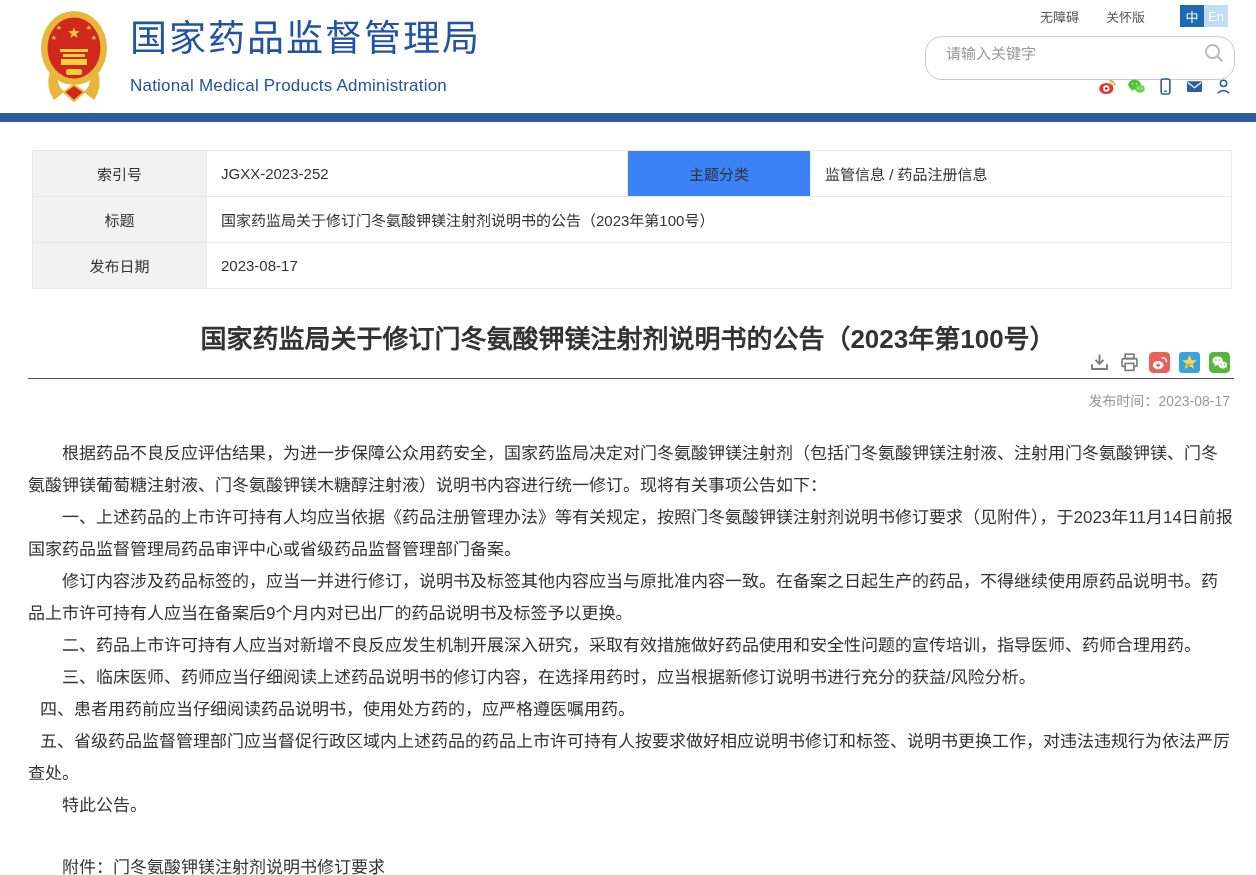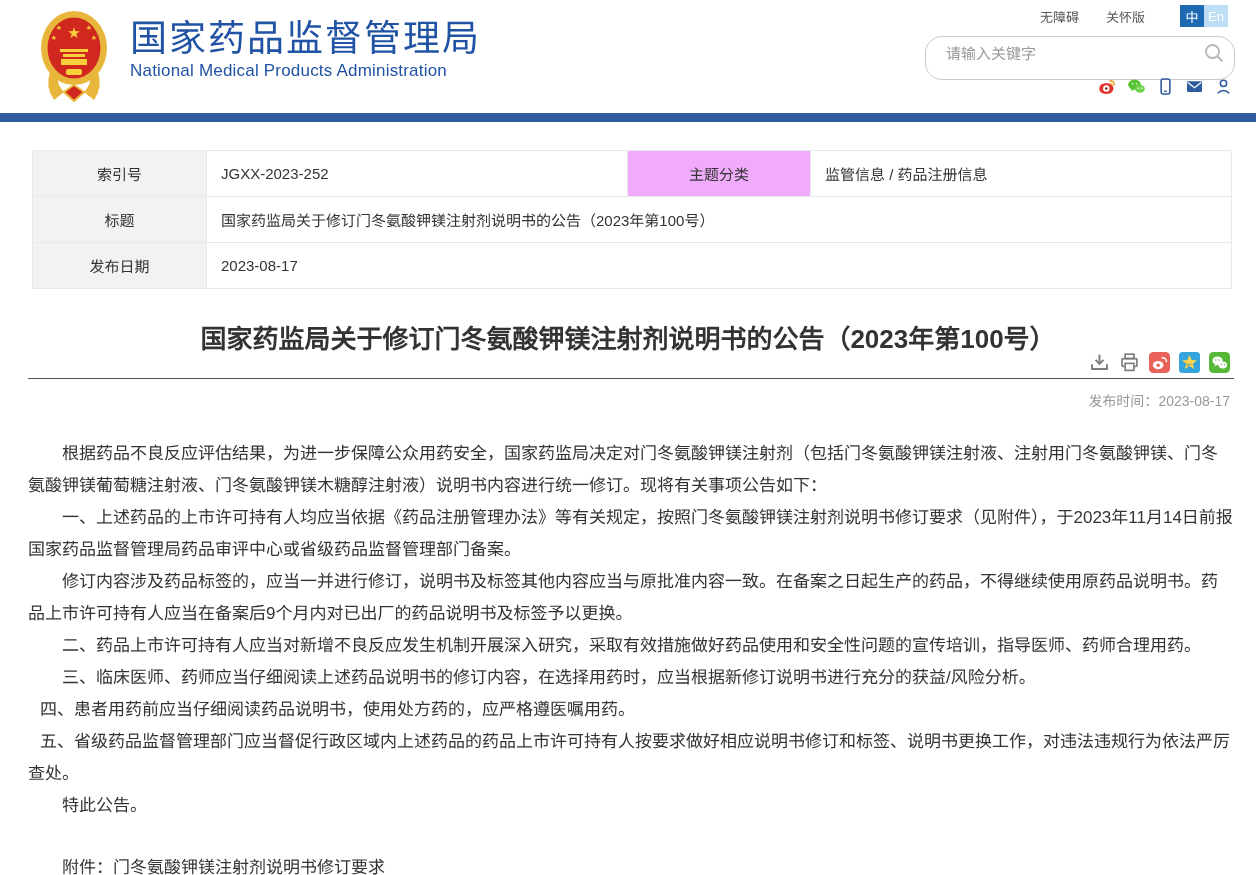--- a/index.html
+++ b/index.html
@@ -5,40 +5,40 @@
   html,body{margin:0;padding:0;}
   body{
     width:1256px;height:875px;position:relative;background:#fff;overflow:hidden;
     font-family:"Liberation Sans","DejaVu Sans",sans-serif;color:#333;
   }
   
   .header{position:absolute;top:0;left:0;width:1256px;height:113px;background:#fff;}
   .emblem{position:absolute;left:40px;top:8px;width:68px;height:94px;}
   .site-names{position:absolute;left:130px;top:18px;}
   .site-zh{font-size:37px;font-weight:normal;color:#2053a4;letter-spacing:2px;line-height:1.15;}
-  .site-en{font-size:17px;color:#2053a4;margin-top:0;letter-spacing:0.2px;}
+  .site-en{font-size:17px;color:#2053a4;margin-top:15px;letter-spacing:0.2px;}
   .top-links{position:absolute;top:5px;right:28px;display:flex;align-items:center;gap:27px;font-size:13px;color:#555;}
   .top-link{cursor:pointer;}
   .lang-group{display:flex;margin-left:8px;}
   .lang-btn{width:24px;height:22px;display:flex;align-items:center;justify-content:center;color:#fff;font-size:13px;cursor:pointer;}
   .lang-zh{background:#1d6ab2;}
   .lang-en{background:#bcdff5;}
   .search-box{position:absolute;left:925px;top:36px;width:310px;height:44px;border:1px solid #c9c9c9;border-radius:17px;box-sizing:border-box;background:#fff;}
   .search-input{position:absolute;left:18px;top:1px;width:250px;height:29px;border:none;outline:none;font-size:15px;color:#333;background:transparent;font-family:inherit;}
   .search-input::placeholder{color:#999;}
   .search-btn{position:absolute;right:8px;top:4px;width:24px;height:24px;cursor:pointer;}
   .header-social{position:absolute;top:77px;left:1098px;display:flex;gap:10px;}
   .hs-icon{width:19px;height:19px;cursor:pointer;}
   
   .blue-bar{position:absolute;top:113px;left:0;width:1256px;height:9px;background:#2e5c9e;}
   
   .info-table{position:absolute;top:150px;left:32px;width:1200px;border-collapse:collapse;font-size:15px;color:#333;table-layout:fixed;}
   .info-table td{border:1px solid #e9e9e9;height:42px;padding:12px 14px;box-sizing:border-box;}
   .info-table td.lbl{background:#f2f2f2;text-align:center;width:174px;padding:12px;}
-  .info-table td.lbl2{background:#f0abfc;text-align:center;width:183px;padding:8px;}
+  .info-table td.lbl2{background:#3b82f6;text-align:center;width:183px;padding:8px;}
   
   .article-title{position:absolute;top:301px;left:28px;width:1200px;text-align:center;font-size:26px;font-weight:bold;color:#333;}
   .doc-actions{position:absolute;top:352px;right:26px;display:flex;gap:9px;align-items:center;}
   .da-icon{width:21px;height:21px;cursor:pointer;}
   .title-hr{position:absolute;top:378px;left:28px;width:1206px;height:0;border-top:1px solid #555;}
   .publish-time{position:absolute;top:390px;right:26px;font-size:14px;color:#999;}
   .article-body{position:absolute;top:438px;left:28px;width:1206px;font-size:17px;line-height:32px;color:#333;}
   .article-body p{margin:0;}
   .ind2{text-indent:2em;}
   .ind1{text-indent:0.7em;}

